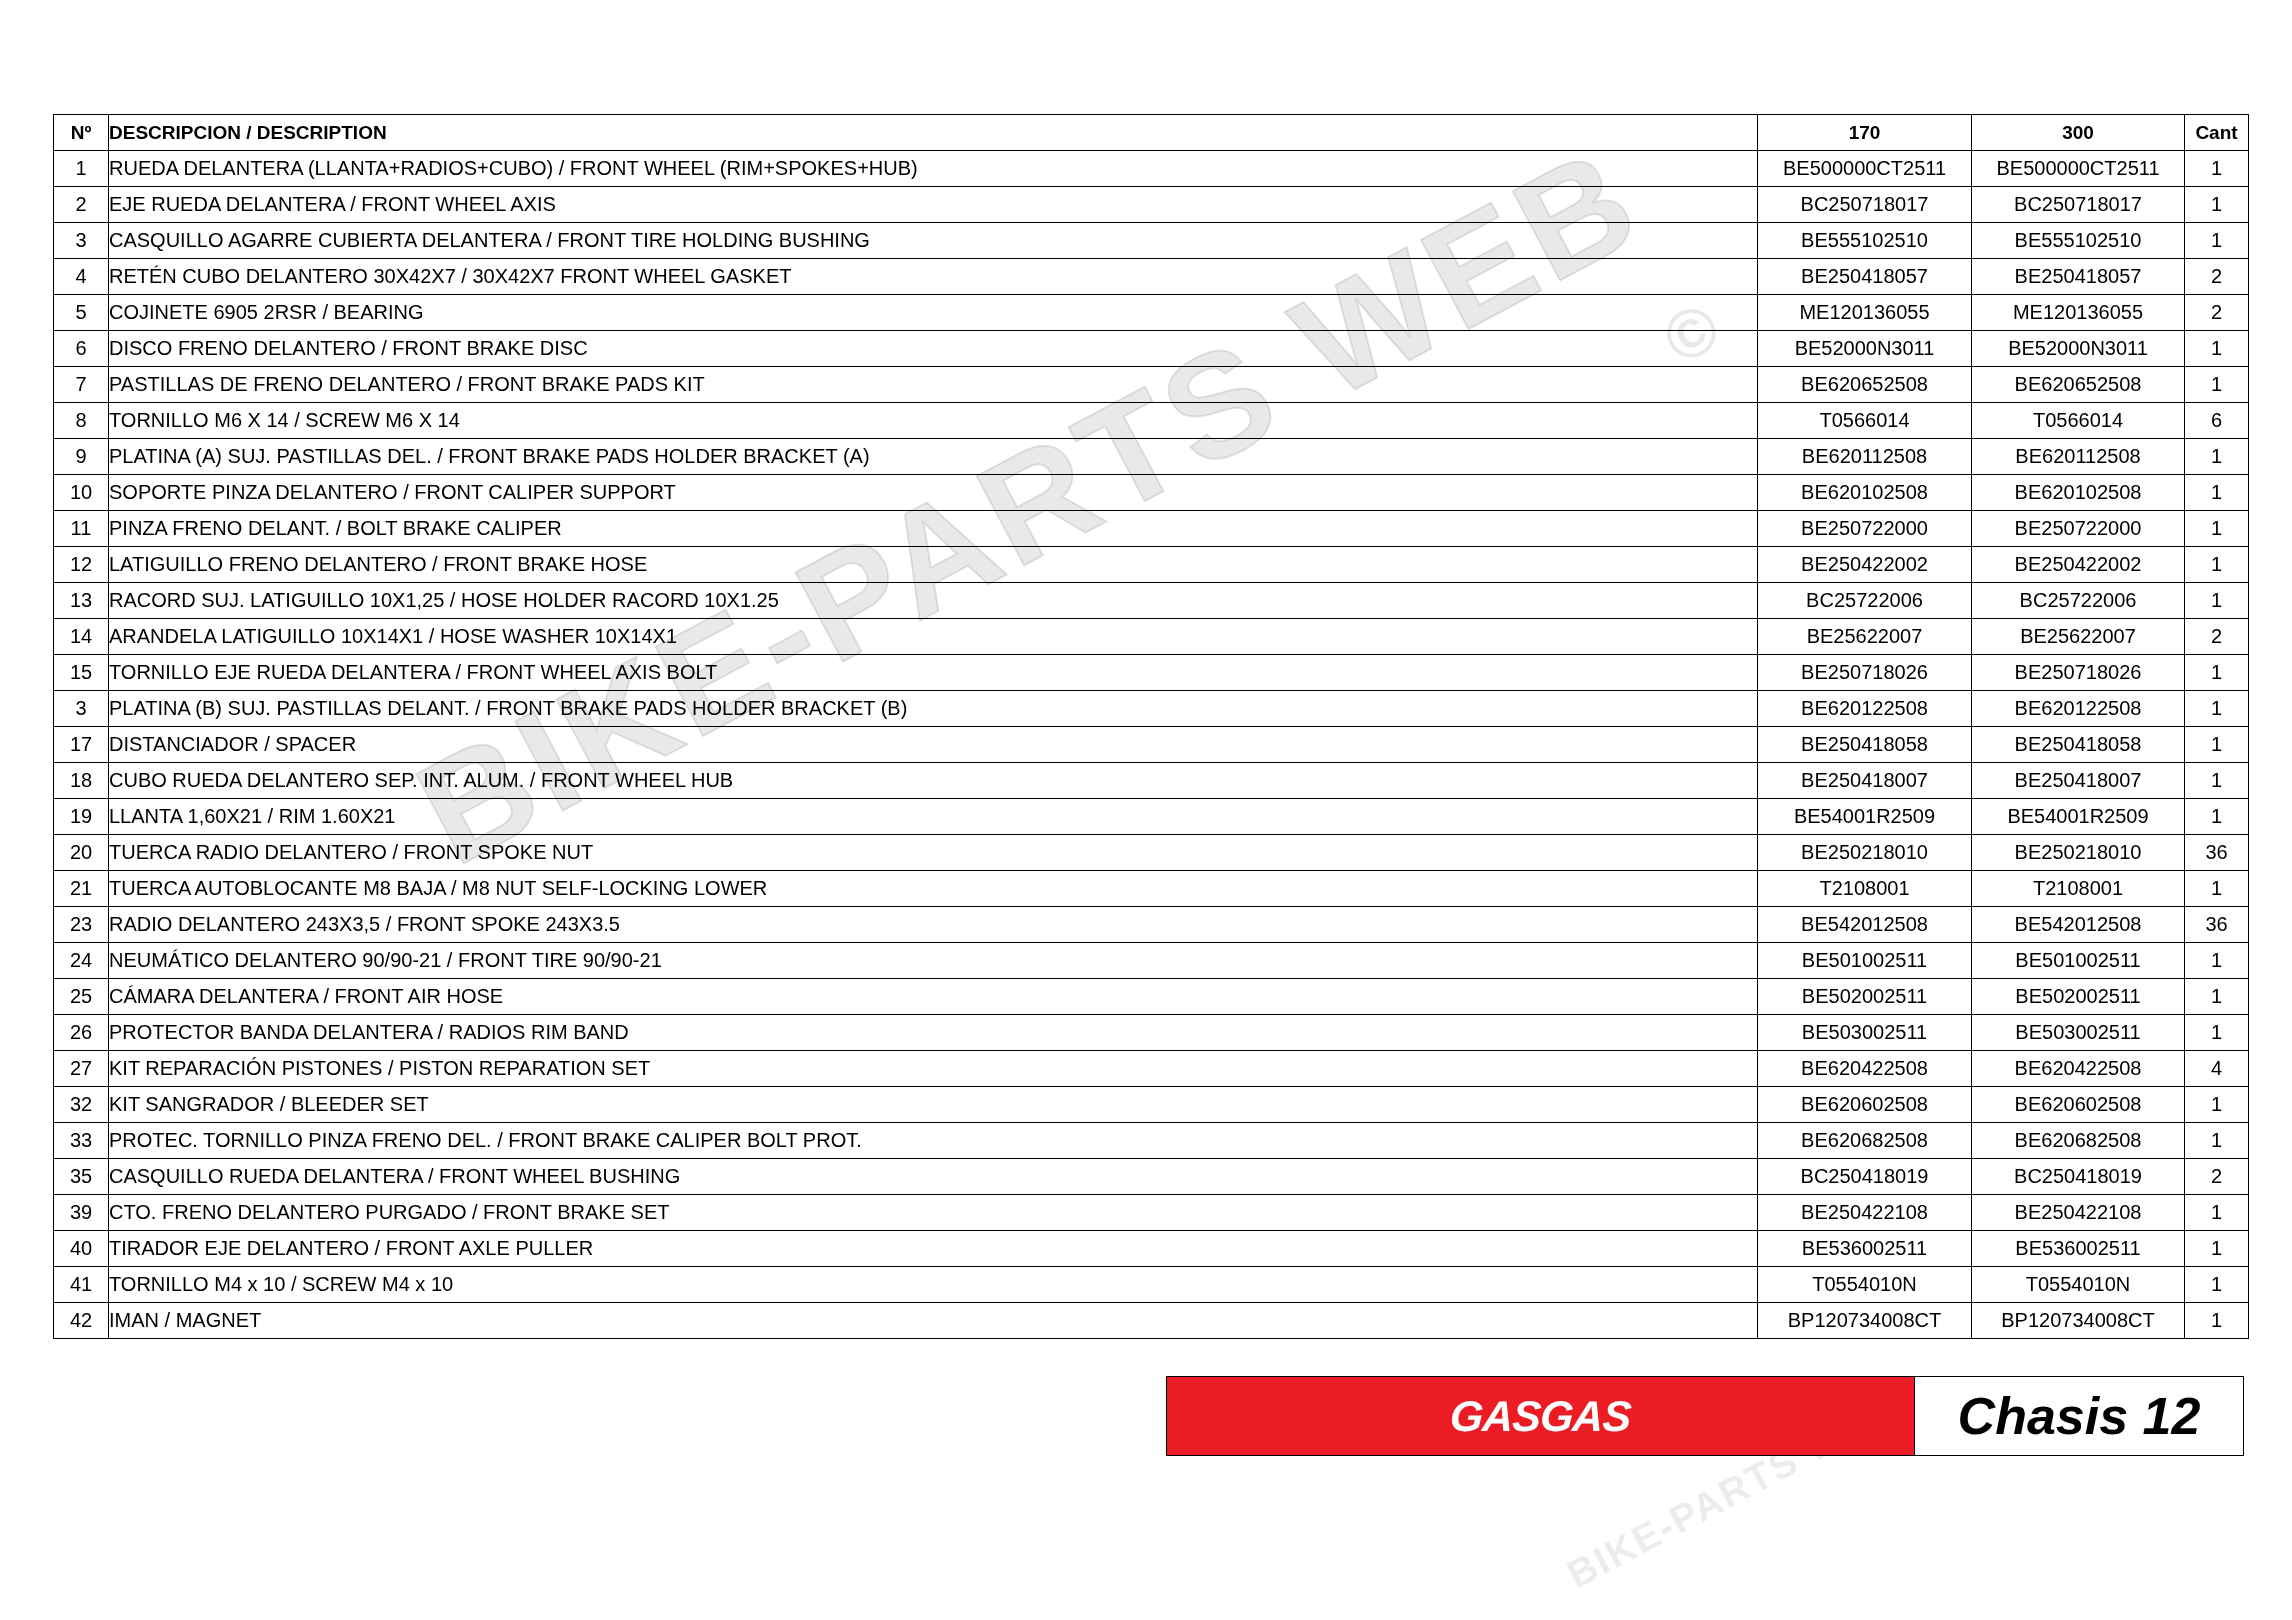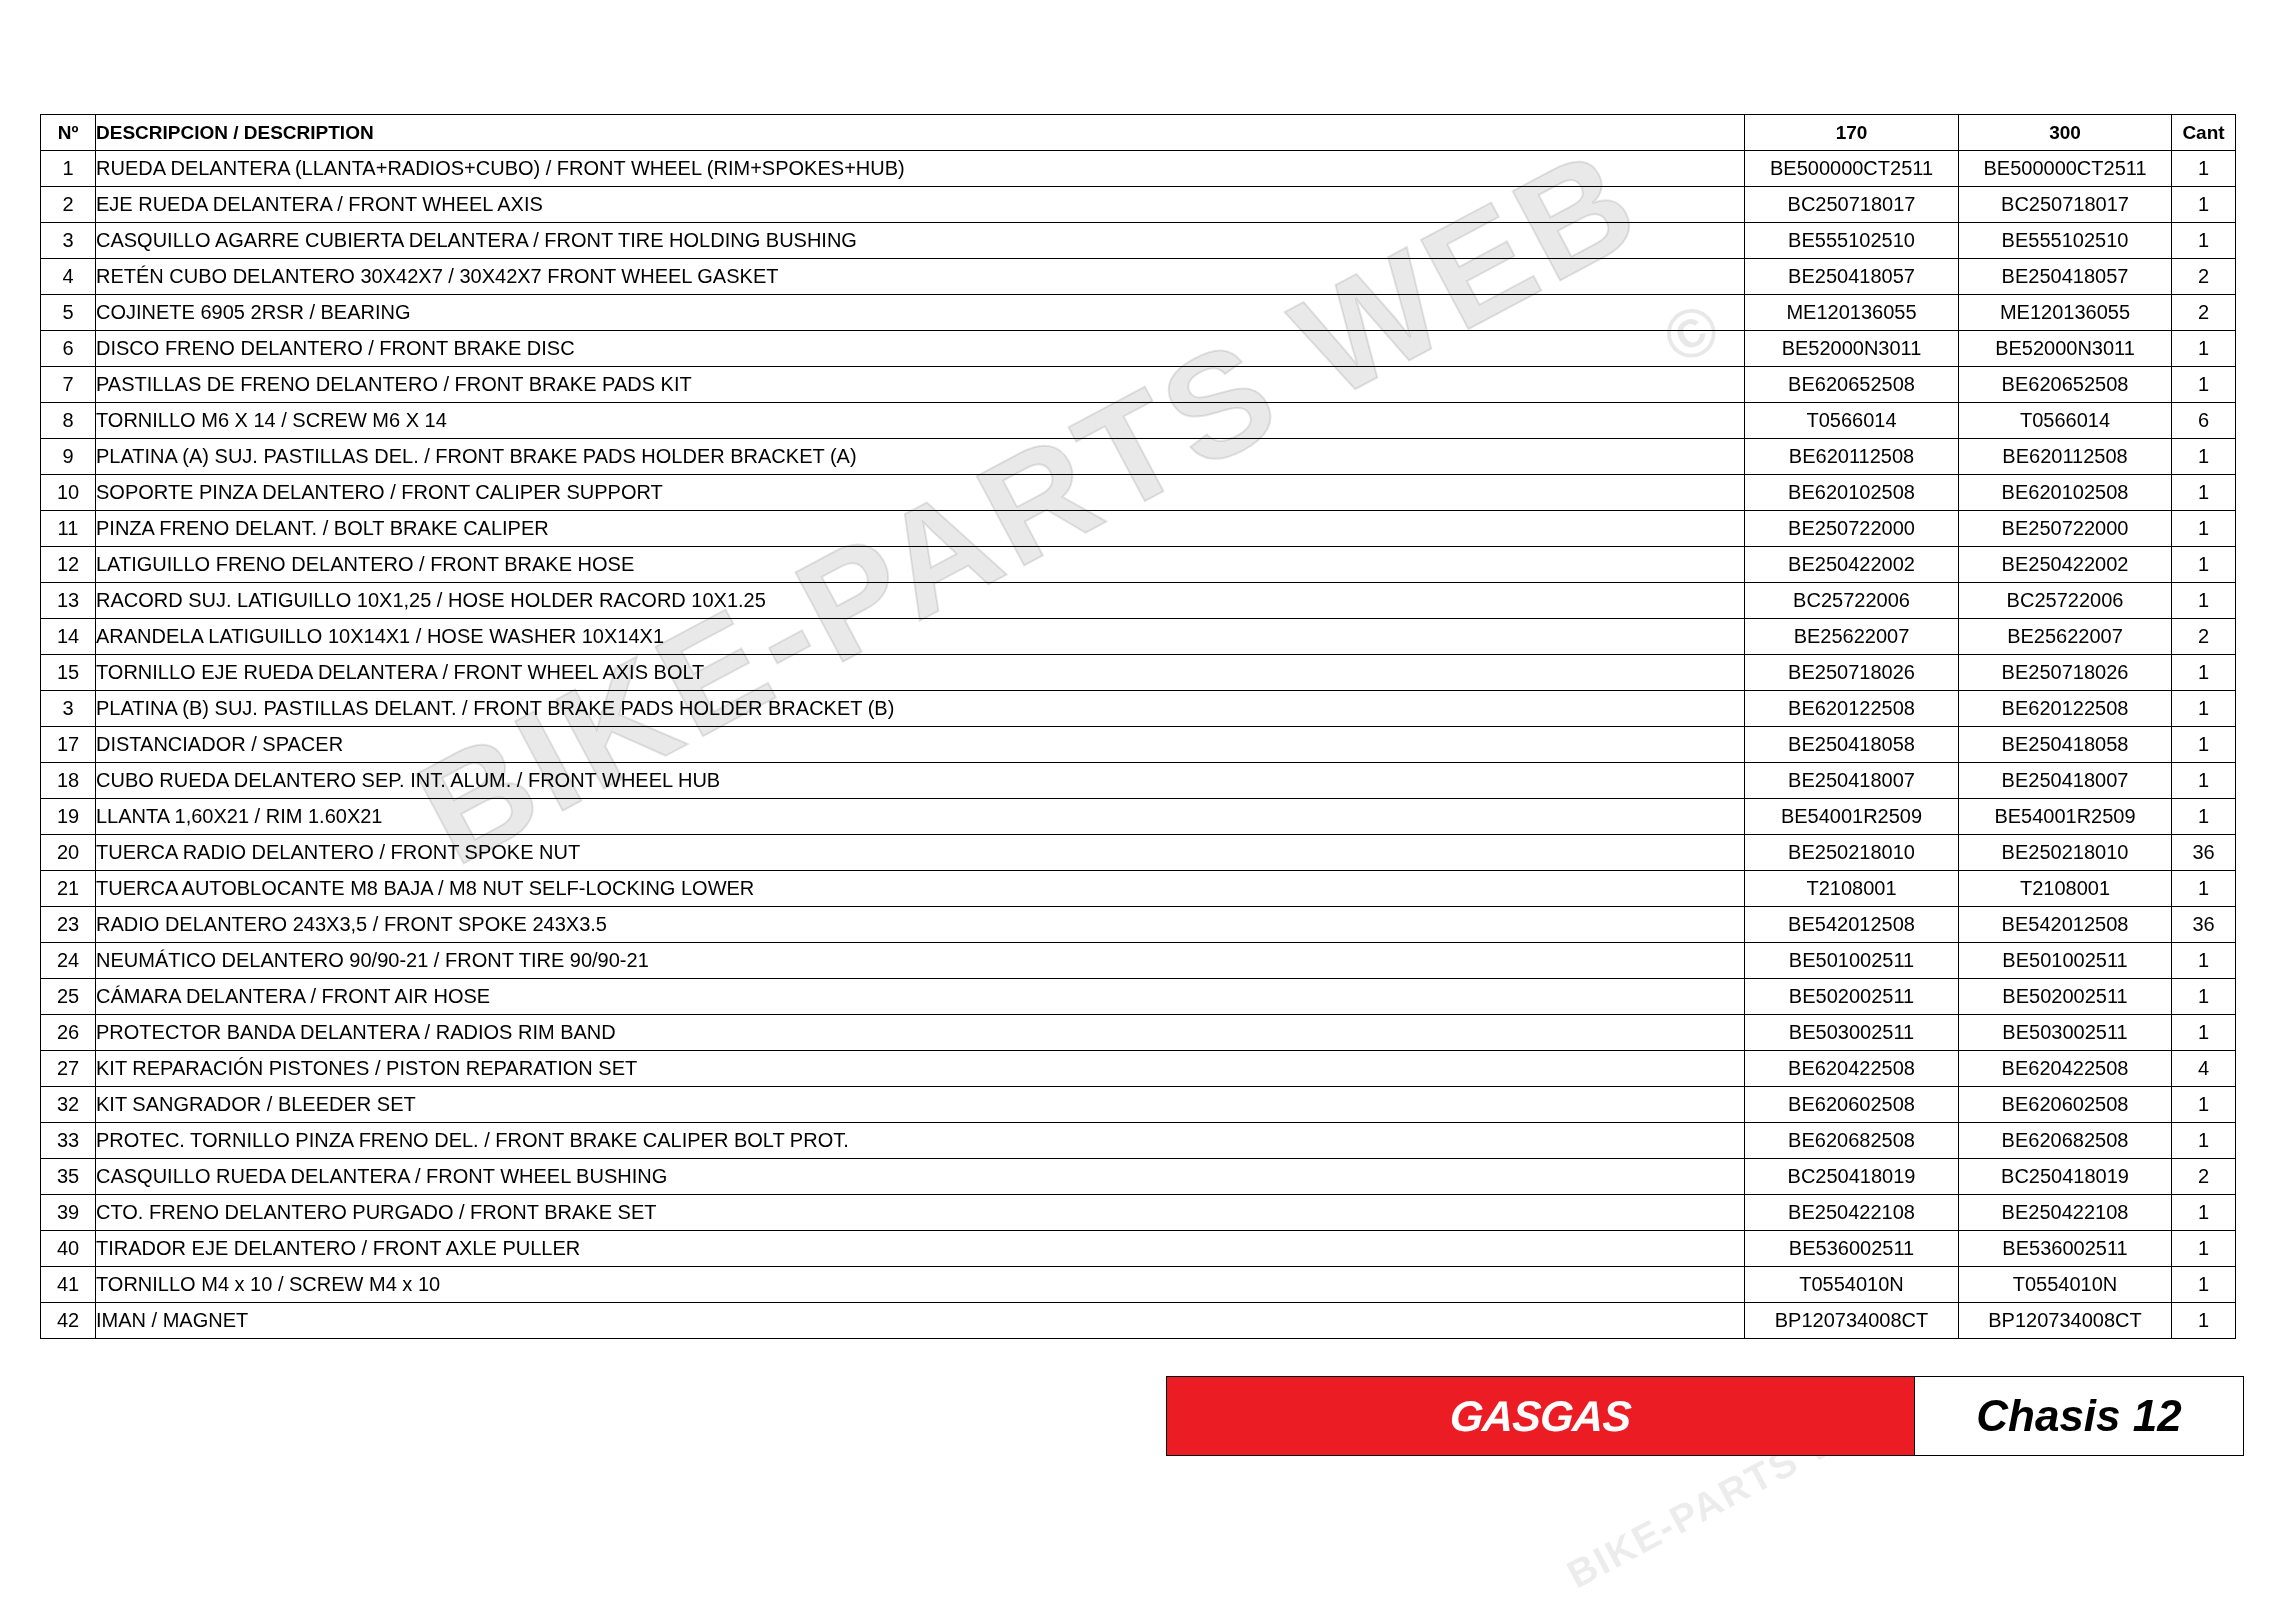--- a/index.html
+++ b/index.html
@@ -64,21 +64,21 @@
     font-size: 39px;
     letter-spacing: 2px;
     color: rgba(0,0,0,0.075);
     transform: rotate(-28deg);
     white-space: nowrap;
   }
 
   
   .table-wrap {
     position: absolute;
-    left: 40px;
+    left: 53px;
     top: 114px;
     width: 1780px;
     z-index: 10;
   }
   table.parts {
     border-collapse: collapse;
     width: 2194px;
     table-layout: fixed;
     background: transparent;
   }
@@ -148,21 +148,21 @@
     flex: 1 1 auto;
     background: #ffffff;
     display: flex;
     align-items: center;
     justify-content: center;
   }
   .chapter {
     font-family: "Liberation Sans", sans-serif;
     font-weight: bold;
     font-style: italic;
-    font-size: 44px;
+    font-size: 52px;
     color: #000;
     letter-spacing: 0px;
   }
 </style>
 </head>
 <body>
 
 <div class="page">
 
   <div class="watermark">

